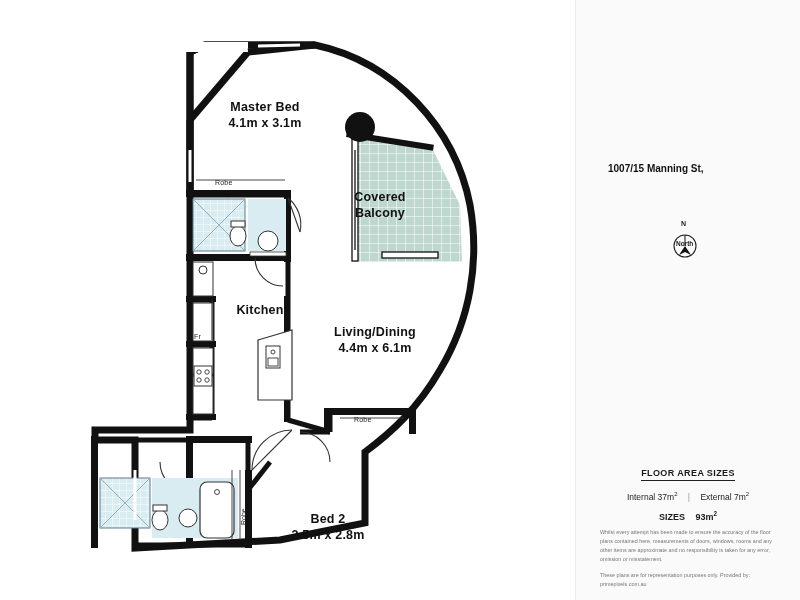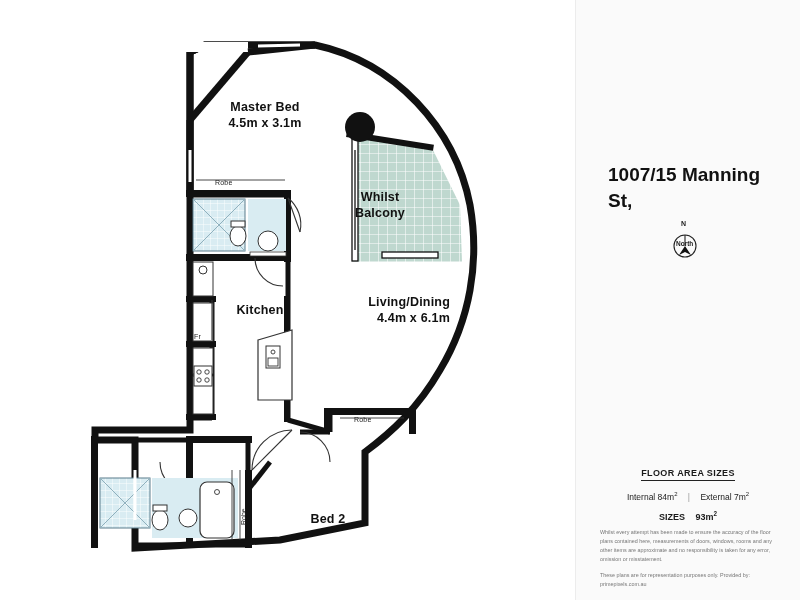--- a/index.html
+++ b/index.html
@@ -65,21 +65,21 @@
     flex: 1 1 auto;
     height: 600px;
     background: #fafafa;
     border-left: 1px solid #ececec;
   }
   .address {
     position: absolute;
     left: 32px;
     top: 162px;
     width: 180px;
-    font-size: 19px;
+    font-size: 10px;
     font-weight: bold;
     line-height: 1.35;
     color: #111;
   }
   .compass {
     position: absolute;
     left: 88px;
     top: 222px;
     width: 42px;
     height: 42px;
@@ -318,39 +318,40 @@
 
       <g stroke="#ffffff" stroke-width="3">
         <line x1="190" y1="150" x2="190" y2="182"></line>
         <line x1="258" y1="46" x2="300" y2="45"></line>
         <line x1="135" y1="470" x2="135" y2="520"></line>
       </g>
     </svg>
 
     <div class="room-label" style="left:185px; top:100px; width:160px;">
       <span class="name">Master Bed</span>
-      <span class="dims">4.5m x 3.1m</span>
+      <span class="dims">4.1m x 3.1m</span>
     </div>
 
     <div class="room-label" style="left:340px; top:190px; width:80px;">
-      <span class="name">Whilst</span>
+      <span class="name">Covered</span>
       <span class="dims">Balcony</span>
     </div>
 
-    <div class="room-label" style="left:300px; top:295px; width:150px;text-align:right;">
+    <div class="room-label" style="left:300px; top:325px; width:150px;">
       <span class="name">Living/Dining</span>
       <span class="dims">4.4m x 6.1m</span>
     </div>
 
     <div class="room-label" style="left:205px; top:303px; width:110px;">
       <span class="name">Kitchen</span>
     </div>
 
     <div class="room-label" style="left:258px; top:512px; width:140px;">
       <span class="name">Bed 2</span>
+      <span class="dims">3.5m x 2.8m</span>
     </div>
 
     <div class="small-label" style="left:215px; top:179px;">Robe</div>
     <div class="small-label" style="left:354px; top:416px;">Robe</div>
     <div class="small-label" style="left:194px; top:333px;">Fr</div>
     <div class="vert-label" style="left:240px; top:525px;">Robe</div>
   </div>
 
   <div class="info-panel">
 
@@ -364,21 +365,21 @@
         <path d="M21,13 L21,24" stroke="#222" stroke-width="1.1"></path>
         <path d="M21,24 L15,33 L21,30 L27,33 Z" fill="#111"></path>
       </svg>
       <span class="n-letter">N</span>
       <span class="n-word">North</span>
     </div>
 
     <div class="areas">
       <div class="areas-title">FLOOR AREA SIZES</div>
       <div class="areas-line">
-        <span><span>Internal 84m</span><sup>2</sup></span>
+        <span><span>Internal 37m</span><sup>2</sup></span>
         <span class="sep">|</span>
         <span><span>External 7m</span><sup>2</sup></span>
       </div>
       <div class="areas-total">
         <span>SIZES</span>
         <span class="num">93m</span><sup>2</sup>
       </div>
     </div>
 
     <div class="disclaimer">

